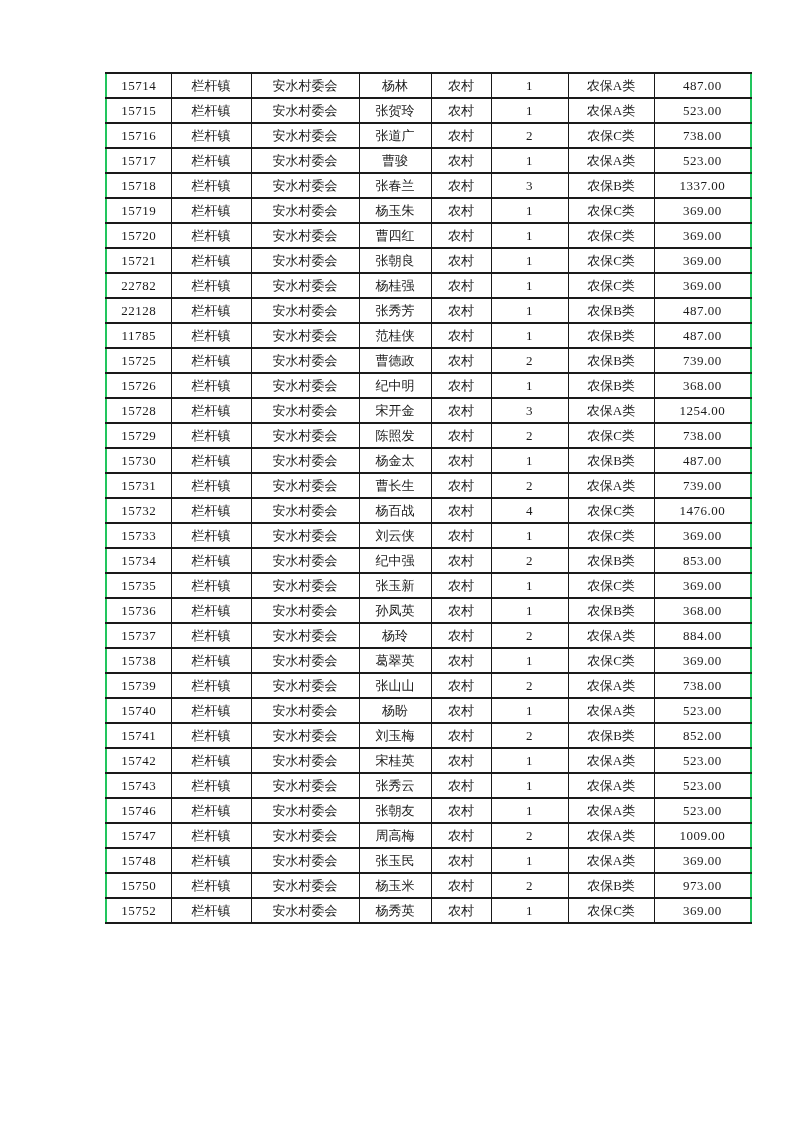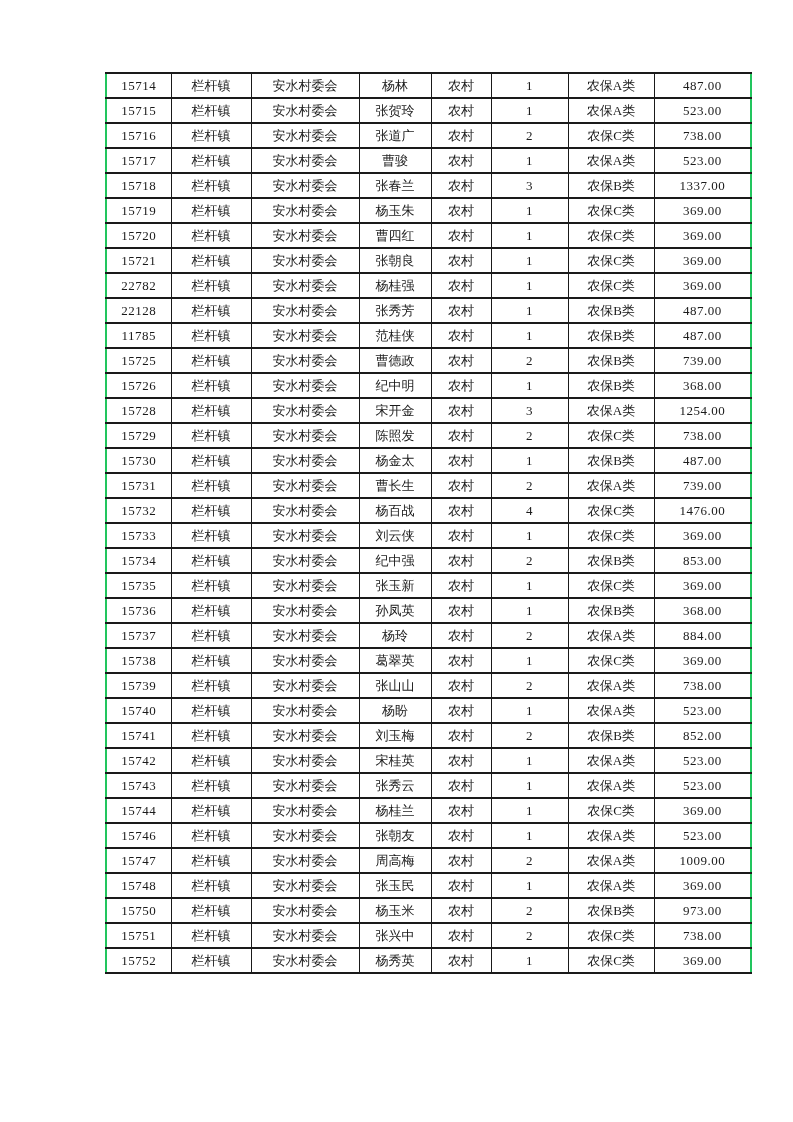--- a/index.html
+++ b/index.html
@@ -344,30 +344,20 @@
           <td class="num">15743</td>
           <td>栏杆镇</td>
           <td>安水村委会</td>
           <td>张秀云</td>
           <td>农村</td>
           <td class="num">1</td>
           <td>农保A类</td>
           <td class="num">523.00</td>
         </tr>
         <tr>
-          <td class="num">15744</td>
-          <td>栏杆镇</td>
-          <td>安水村委会</td>
-          <td>杨桂兰</td>
-          <td>农村</td>
-          <td class="num">1</td>
-          <td>农保C类</td>
-          <td class="num">369.00</td>
-        </tr>
-        <tr>
           <td class="num">15746</td>
           <td>栏杆镇</td>
           <td>安水村委会</td>
           <td>张朝友</td>
           <td>农村</td>
           <td class="num">1</td>
           <td>农保A类</td>
           <td class="num">523.00</td>
         </tr>
         <tr>
@@ -392,30 +382,20 @@
         </tr>
         <tr>
           <td class="num">15750</td>
           <td>栏杆镇</td>
           <td>安水村委会</td>
           <td>杨玉米</td>
           <td>农村</td>
           <td class="num">2</td>
           <td>农保B类</td>
           <td class="num">973.00</td>
-        </tr>
-        <tr>
-          <td class="num">15751</td>
-          <td>栏杆镇</td>
-          <td>安水村委会</td>
-          <td>张兴中</td>
-          <td>农村</td>
-          <td class="num">2</td>
-          <td>农保C类</td>
-          <td class="num">738.00</td>
         </tr>
         <tr>
           <td class="num">15752</td>
           <td>栏杆镇</td>
           <td>安水村委会</td>
           <td>杨秀英</td>
           <td>农村</td>
           <td class="num">1</td>
           <td>农保C类</td>
           <td class="num">369.00</td>

